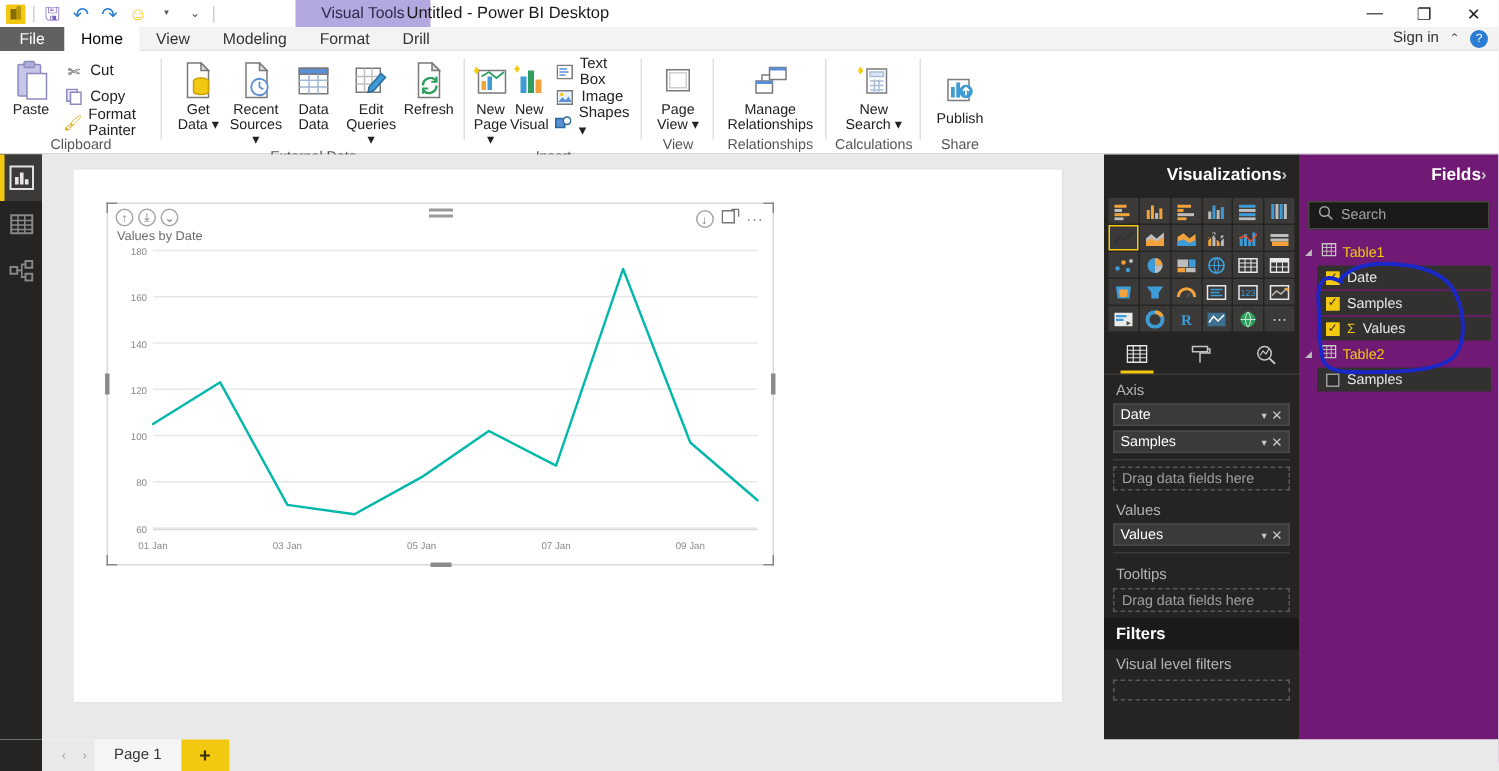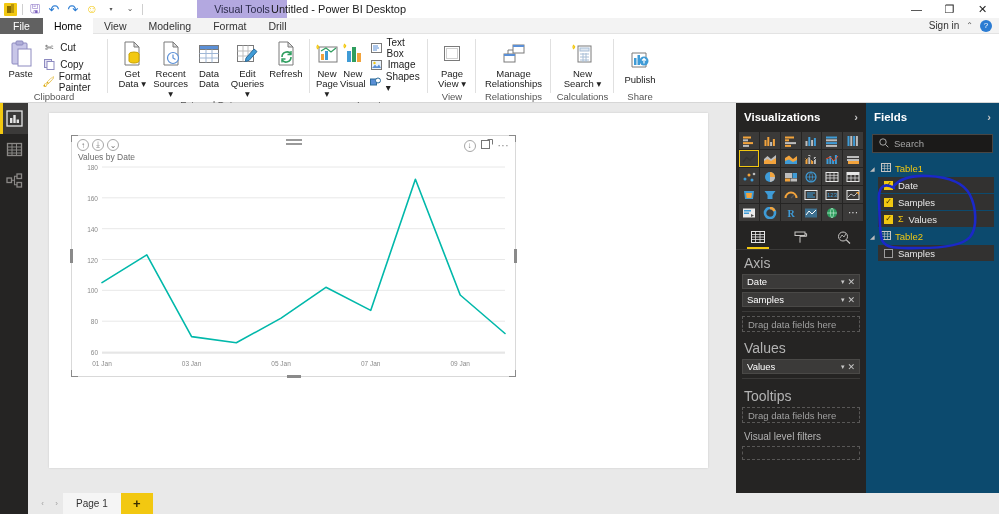--- a/index.html
+++ b/index.html
@@ -132,43 +132,43 @@
   .handle.r { right:-2px; top:50%; margin-top:-7px; width:3px; height:14px; }
   .handle.b { bottom:-2px; left:50%; margin-left:-7px; width:14px; height:3px; }
 
   
   .pane-viz {
     position:absolute; left:736px; top:103px; width:130px; height:411px;
     background:#252423; color:#e6e6e6;
   }
   .pane-fields {
     position:absolute; left:866px; top:103px; width:133px; height:411px;
-    background:#0c4a6e; color:#e6e6e6;
+    background:#701a75; color:#e6e6e6;
   }
   .pane-hdr {
-    height:28px; display:flex; align-items:center; justify-content:space-between;
-    padding:0 8px; font-size:11.5px; font-weight:bold; color:#fff;gap:20px;
+    height:28px; display:flex; align-items:center; justify-content:flex-end;
+    padding:0 8px; font-size:11.5px; font-weight:bold; color:#fff;
   }
   .pane-hdr .chev { color:#c8c8c8; font-size:11px; }
   .vizgrid {
     display:grid; grid-template-columns:repeat(6,1fr); gap:1px; padding:1px 3px;
   }
   .vizcell {
     height:17px; display:flex; align-items:center; justify-content:center;
     background:#3b3a39; border:1px solid transparent;
   }
   .vizcell.sel { border:1.5px solid #f2c811; }
   .vizcell svg { display:block; }
   .viztabs {
     display:flex; justify-content:space-around; align-items:flex-end;
     height:24px; margin-top:4px; border-bottom:1px solid #3b3a39;
   }
   .viztab { width:30px; height:22px; display:flex; align-items:center; justify-content:center; position:relative;}
   .viztab.active::after{ content:""; position:absolute; bottom:0; left:4px; right:4px; height:2px; background:#f2c811;}
-  .well-label { font-size:14px; color:#b3b3b3; padding:5px 8px 3px 8px; }
+  .well-label { font-size:10px; color:#b3b3b3; padding:5px 8px 3px 8px; }
   .well-chip {
     margin:0 6px 3px 6px; height:15px; background:#3b3a39; border:1px solid #4a4947;
     display:flex; align-items:center; padding:0 4px; font-size:9.5px; color:#fff; gap:3px;
   }
   .well-chip .cname { flex:1; }
   .well-chip .cdd { color:#c8c8c8; font-size:7px; }
   .well-chip .cx { color:#c8c8c8; font-size:9px; }
   .well-drop {
     margin:0 6px 3px 6px; height:16px; border:1px dashed #585756;
     display:flex; align-items:center; padding:0 5px; font-size:9.5px; color:#a0a0a0;
@@ -851,20 +851,21 @@
         <div class="well-chip">
           <span class="cname">Values</span>
           <span class="cdd">▾</span>
           <span class="cx">✕</span>
         </div>
         <div class="well-divider"></div>
         <div class="well-label">Tooltips</div>
         <div class="well-drop">Drag data fields here</div>
       </div>
 
+    <div class="filters-hdr">Filters</div>
     <div class="filter-row">Visual level filters</div>
     <div class="filter-drop"></div>
   </div>
 
   <div class="pane-fields">
     <div class="pane-hdr">
       <span>Fields</span>
       <span class="chev">›</span>
     </div>
     <div class="searchbox">

